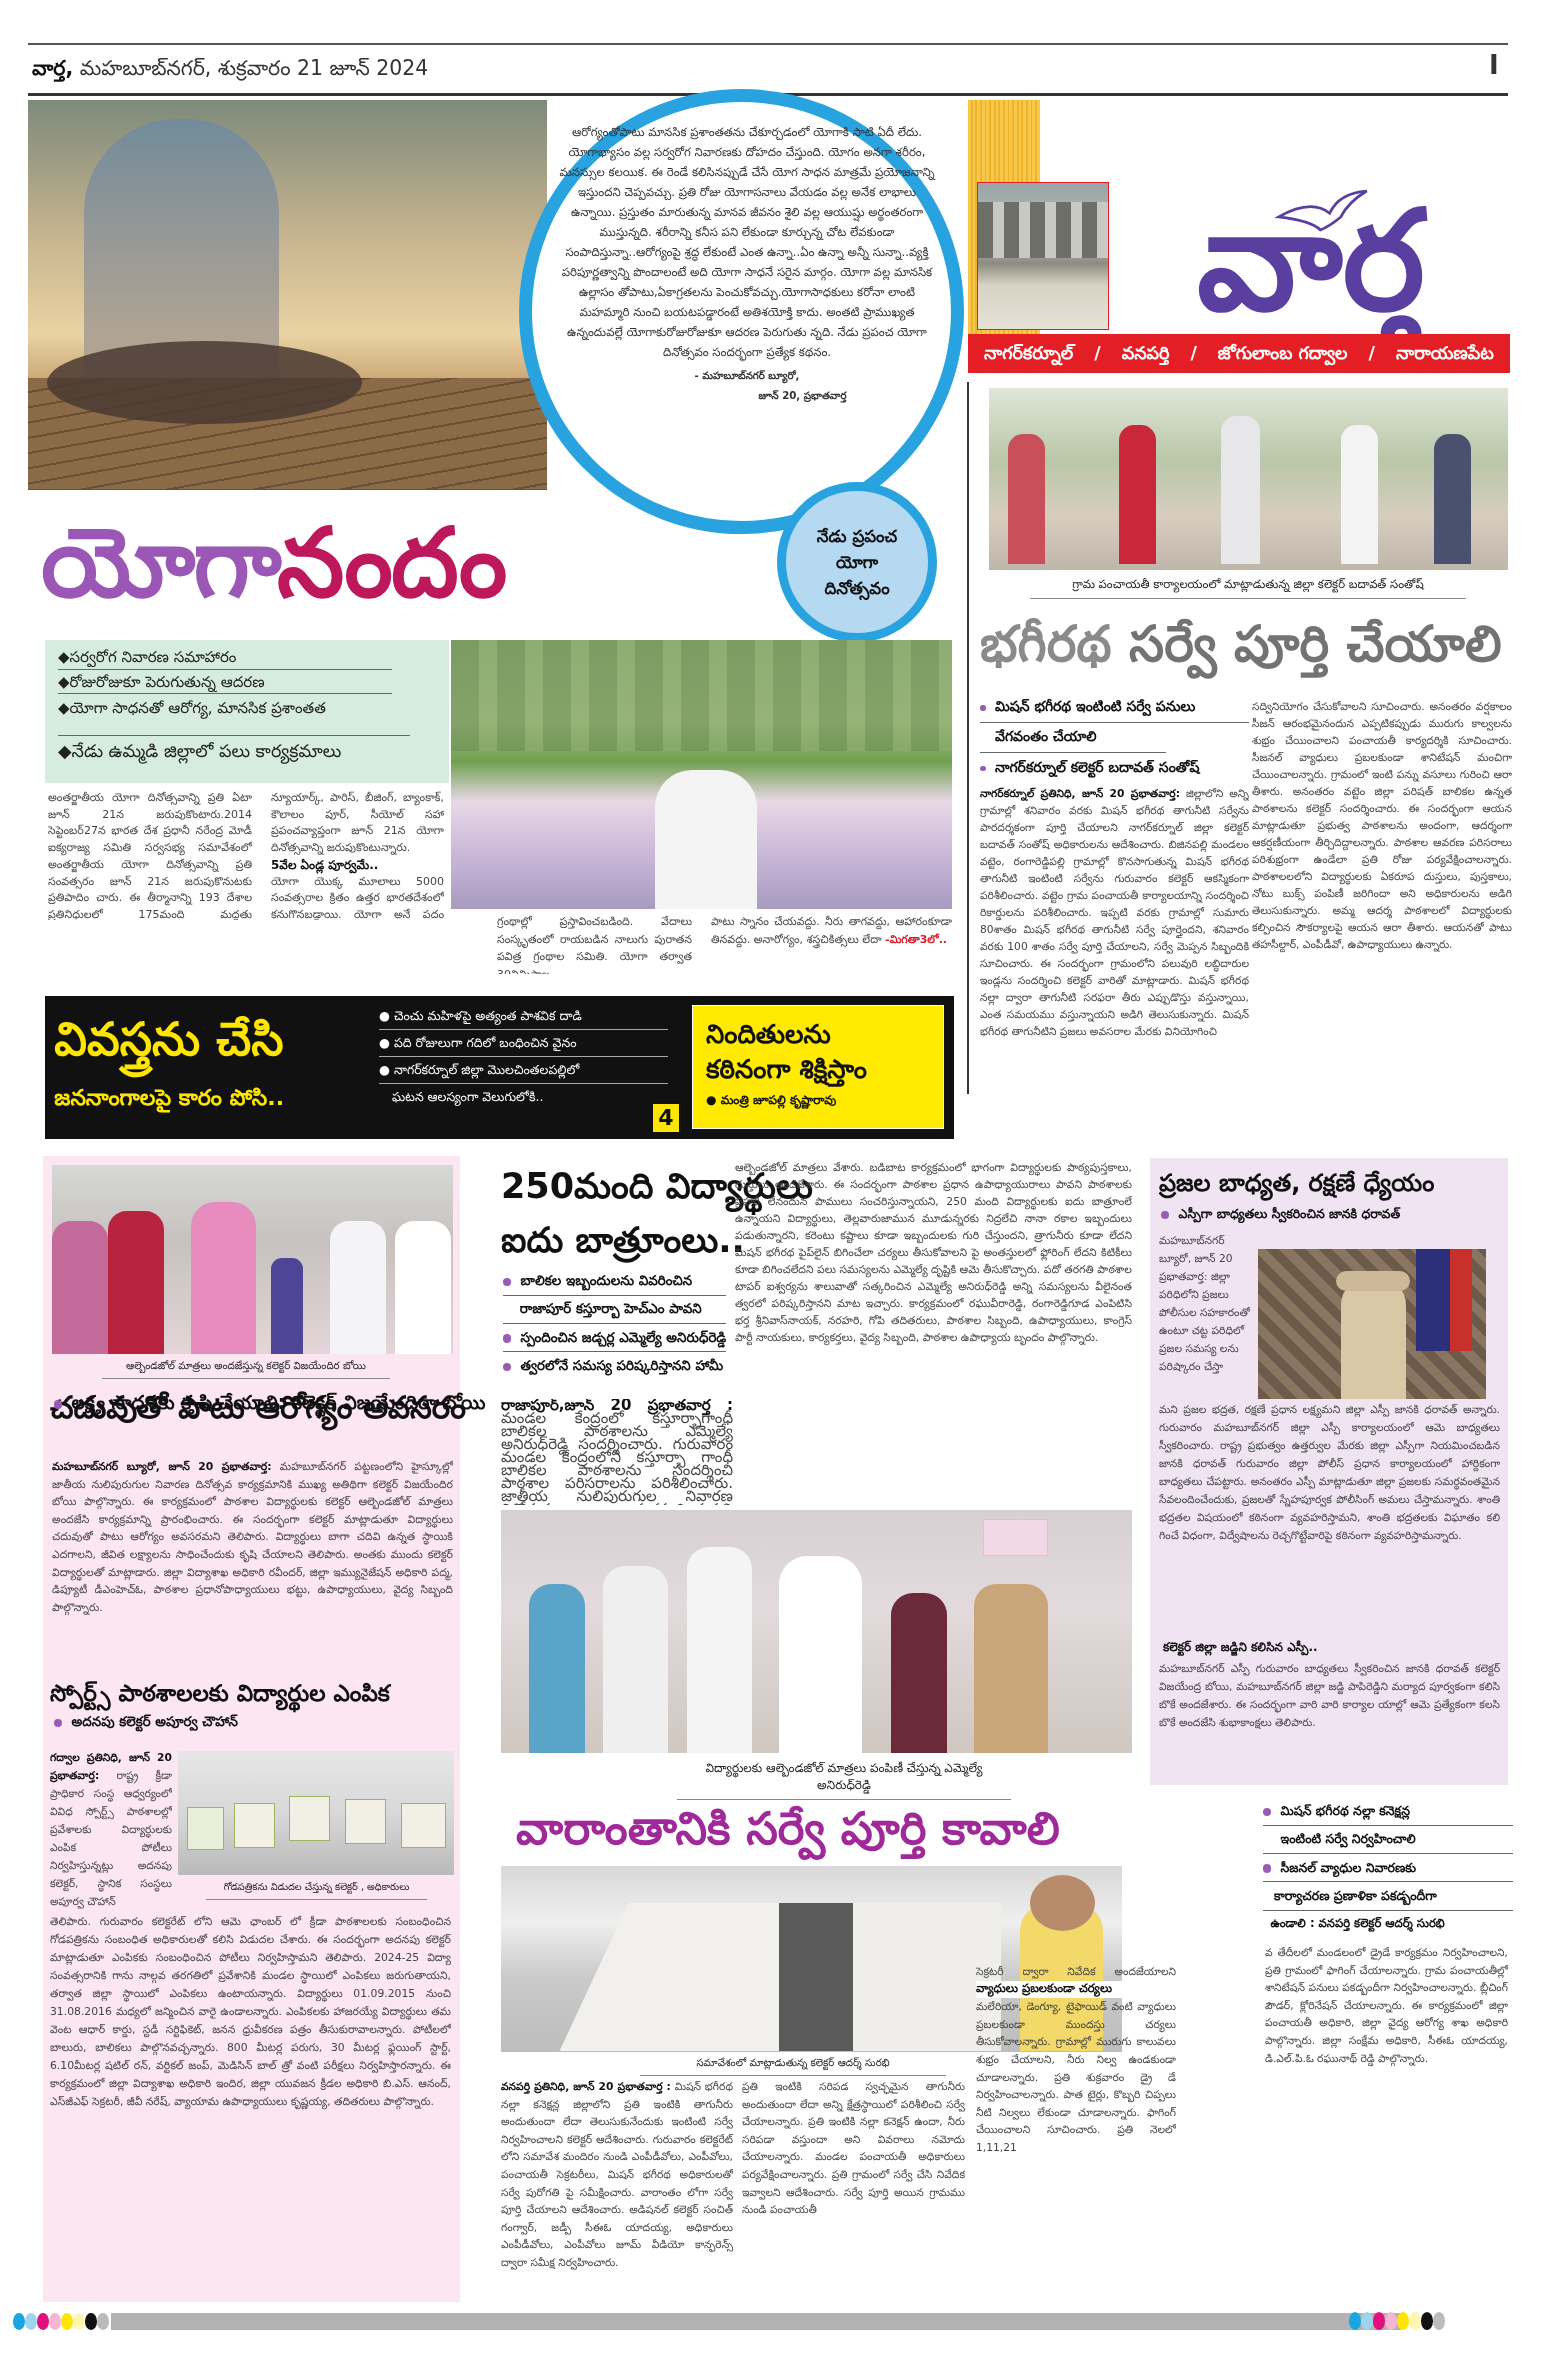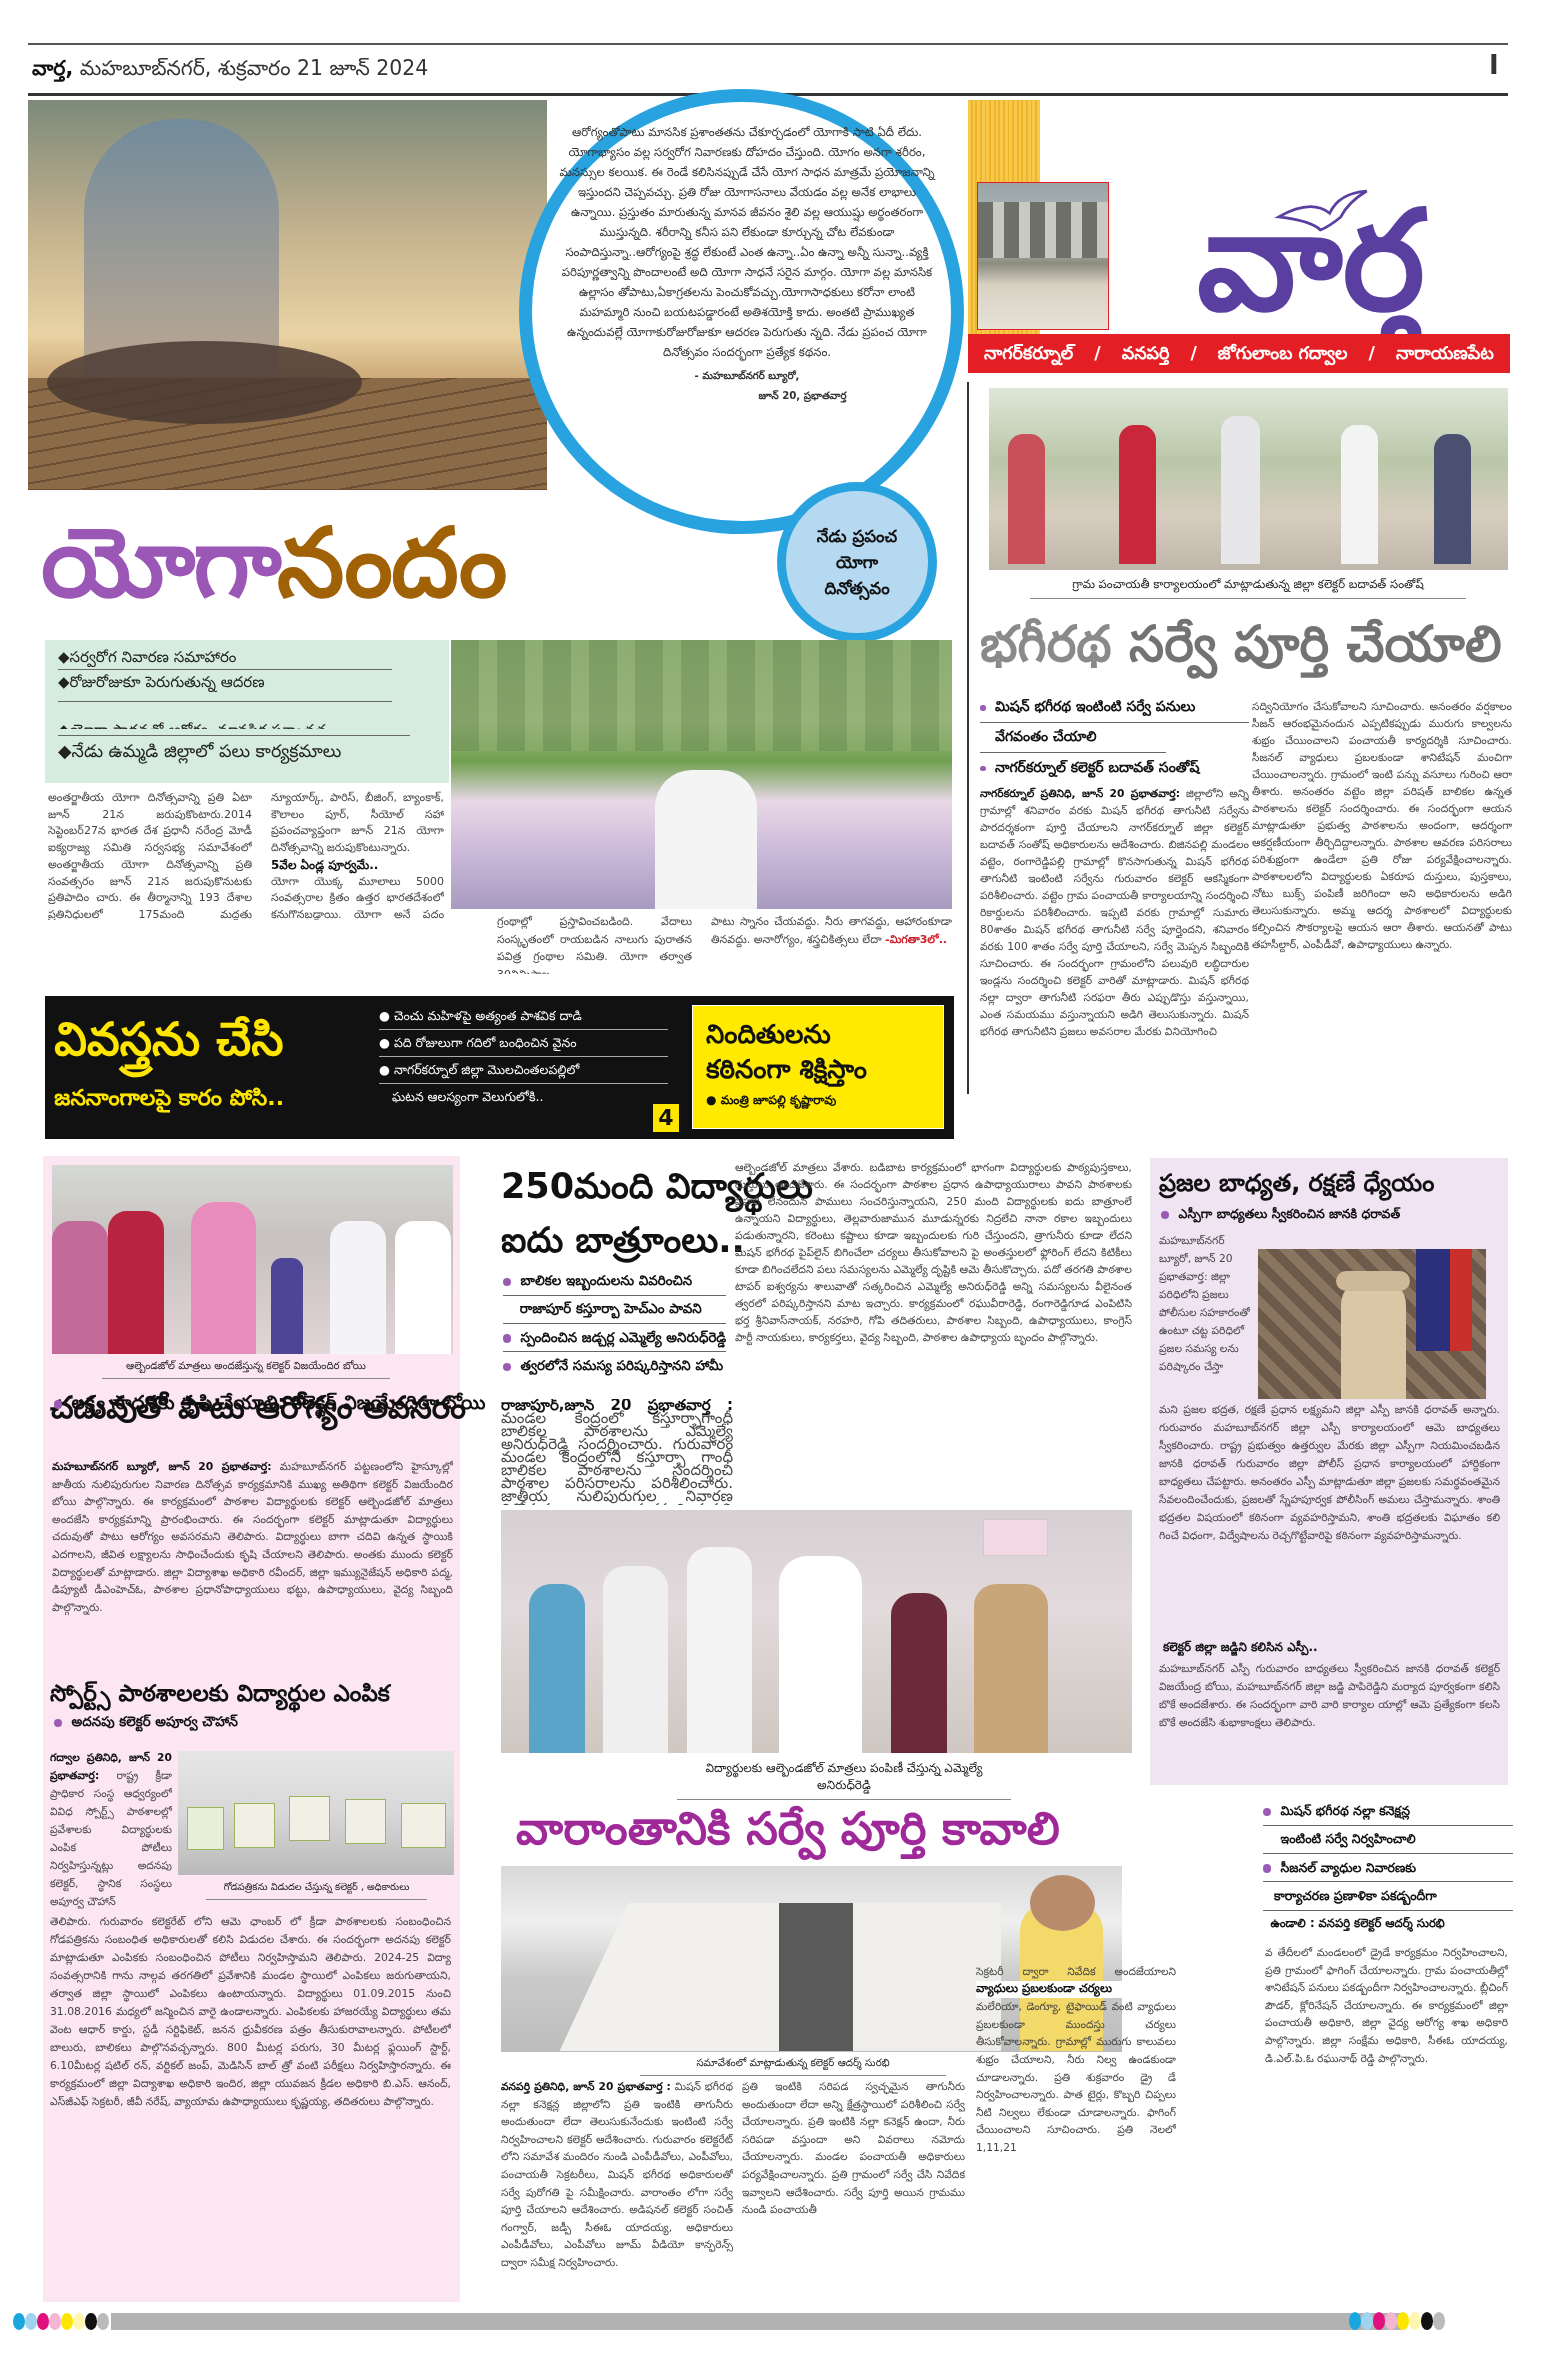--- a/index.html
+++ b/index.html
@@ -38,26 +38,26 @@
   <div style="font-weight:bold;font-size:10.2px;padding-left:111px">జూన్ 20, ప్రభాతవార్త</div>
 </div>
 
 <div class="abs" style="left:777px;top:482px;width:160px;height:160px;border-radius:50%;background:#b6d9f2;border:9.3px solid #29a3e0;display:flex;flex-direction:column;align-items:center;justify-content:center;font-weight:bold;font-size:16.7px;line-height:26px;color:#111">
   <div>నేడు ప్రపంచ</div>
   <div>యోగా</div>
   <div>దినోత్సవం</div>
 </div>
 
 <div class="abs" style="left:41px;top:508px;font-size:96px;font-weight:bold;line-height:111px;letter-spacing:-1.9px">
-  <span style="color:#9b57b5">యోగా</span><span style="color:#a16207">నందం</span>
+  <span style="color:#9b57b5">యోగా</span><span style="color:#be185d">నందం</span>
 </div>
 
 <div class="abs" style="left:45px;top:640px;width:404px;height:89px;background:#d6ecde;padding:7.4px 13px;font-size:15px;line-height:21.3px">
   <div class="sub-line" style="margin-bottom:1.9px;padding-bottom:0;width:334px">◆<span>సర్వరోగ నివారణ సమాహారం</span></div>
-  <div class="sub-line" style="margin-bottom:18px;padding-bottom:8px;width:334px">◆<span>రోజురోజుకూ పెరుగుతున్న ఆదరణ</span></div>
+  <div class="sub-line" style="margin-bottom:4px;padding-bottom:0;width:334px">◆<span>రోజురోజుకూ పెరుగుతున్న ఆదరణ</span></div>
   <div>◆<span>యోగా సాధనతో ఆరోగ్య, మానసిక ప్రశాంతత</span></div>
 </div>
 <div class="abs" style="left:45px;top:729px;width:404px;height:54px;background:#d6ecde;padding:5.6px 13px;font-size:17.6px">
   <div style="border-top:1.4px solid #666;padding-top:5.6px;width:352px">◆<span>నేడు ఉమ్మడి జిల్లాలో పలు కార్యక్రమాలు</span></div>
 </div>
 
 <div class="photo" style="left:451px;top:640px;width:501px;height:269px;background:linear-gradient(180deg,#8fb07a 0%,#a7c08a 30%,#6f9f4f 45%,#e8d8e6 60%,#c9b7d8 80%,#a89bbf 100%)">
   <div style="position:absolute;left:0;top:0;width:100%;height:111px;background:repeating-linear-gradient(90deg,#6c8f53 0 28px,#8bab6c 28px 46px);opacity:.6"></div>
   <div style="position:absolute;left:204px;top:130px;width:102px;height:139px;background:#f4f4f4;border-radius:37px 37px 0 0"></div>
 </div>

